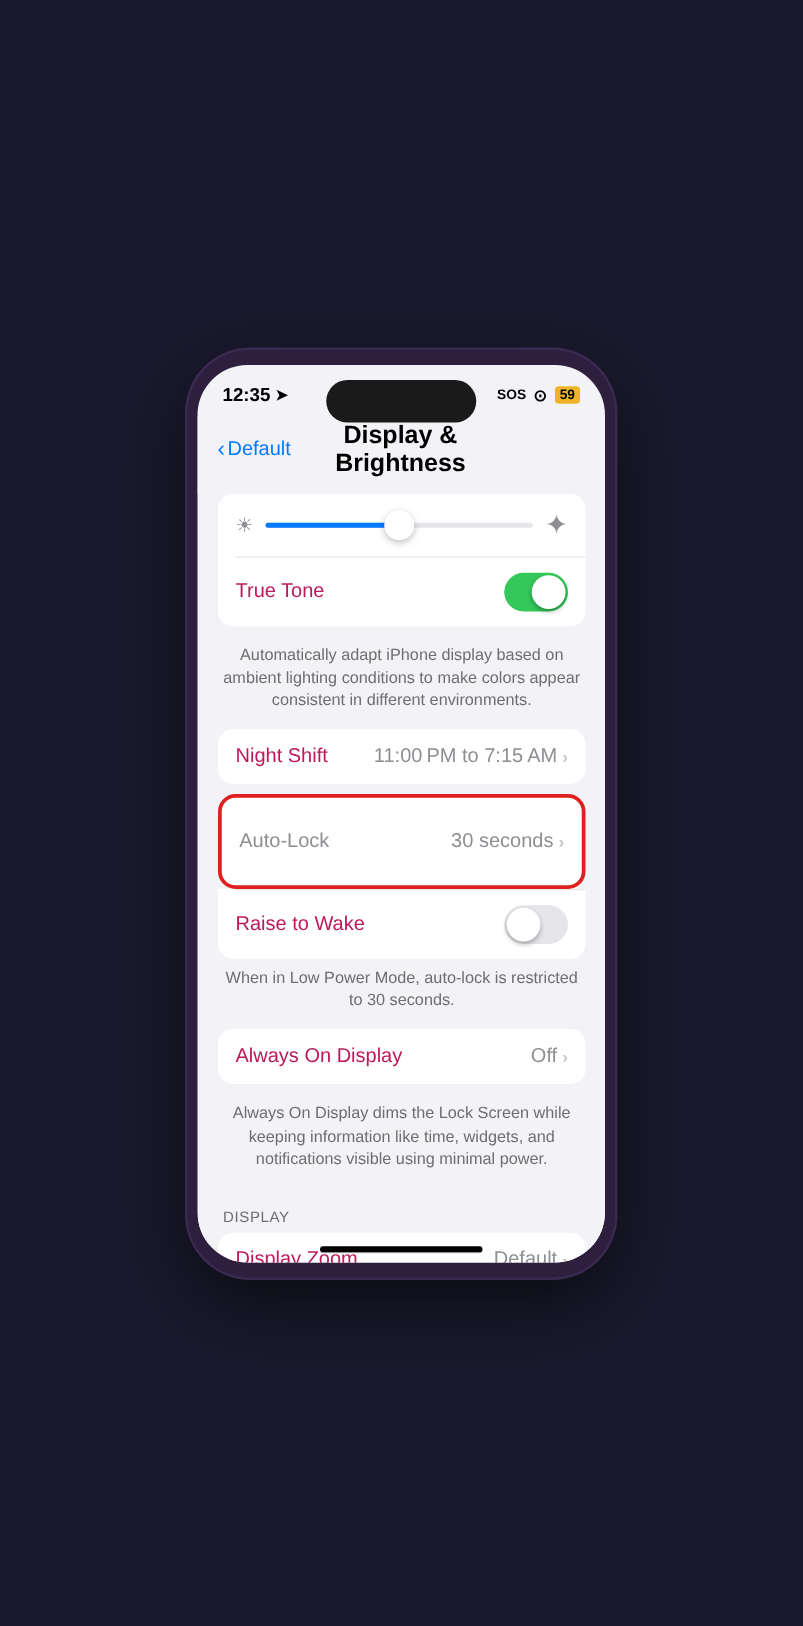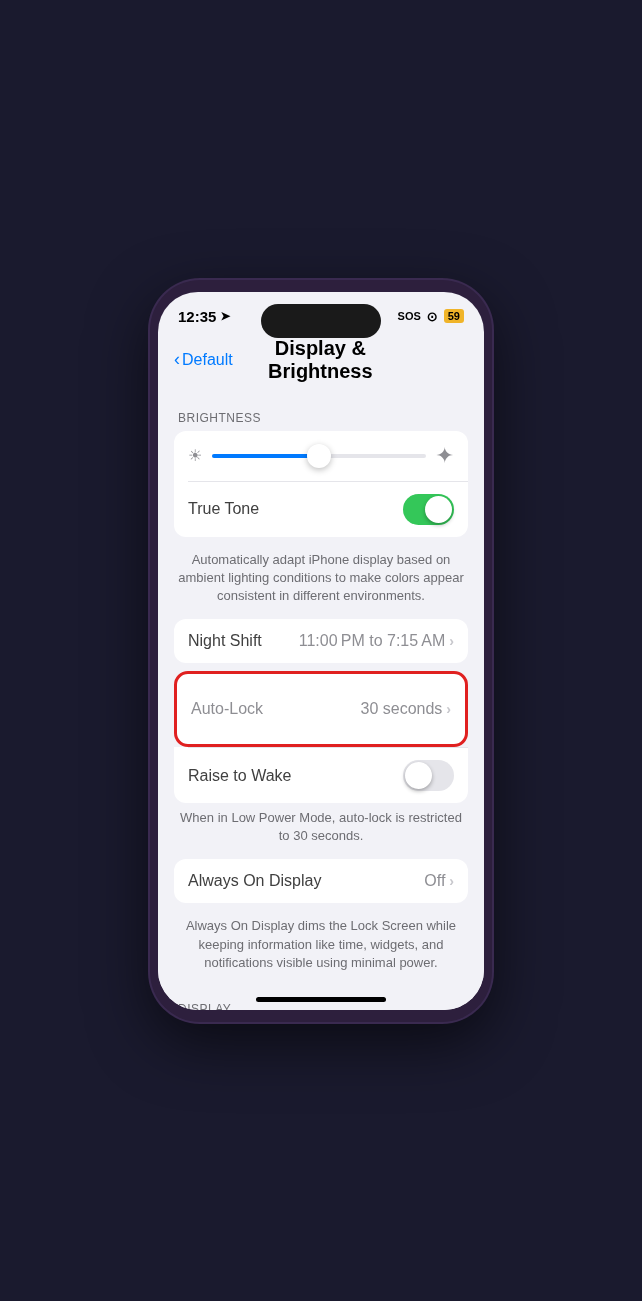--- a/index.html
+++ b/index.html
@@ -193,21 +193,21 @@
     .row {
       display: flex;
       align-items: center;
       justify-content: space-between;
       padding: 12px 14px;
       min-height: 44px;
     }
 
     .row-label {
       font-size: 16px;
-      color: #404040;
+      color: #be185d;
     }
 
     .row-right {
       display: flex;
       align-items: center;
       gap: 4px;
       color: #8e8e93;
       font-size: 16px;
     }
 
@@ -330,21 +330,20 @@
     <div class="nav-bar">
       <div class="back-button">
         <span style="font-size:18px; font-weight:300;">‹</span>
         <span style="color:#007aff; font-size:16px;">Default</span>
       </div>
       <div class="nav-title">Display &amp; Brightness</div>
     </div>
 
     <div class="content">
 
-      <div class="section-label">BRIGHTNESS</div>
 
       <div class="card">
 
         <div class="brightness-row">
           <div class="brightness-slider-row">
             <span class="sun-small">☀</span>
             <div class="slider-track">
               <div class="slider-fill"></div>
               <div class="slider-thumb"></div>
             </div>

